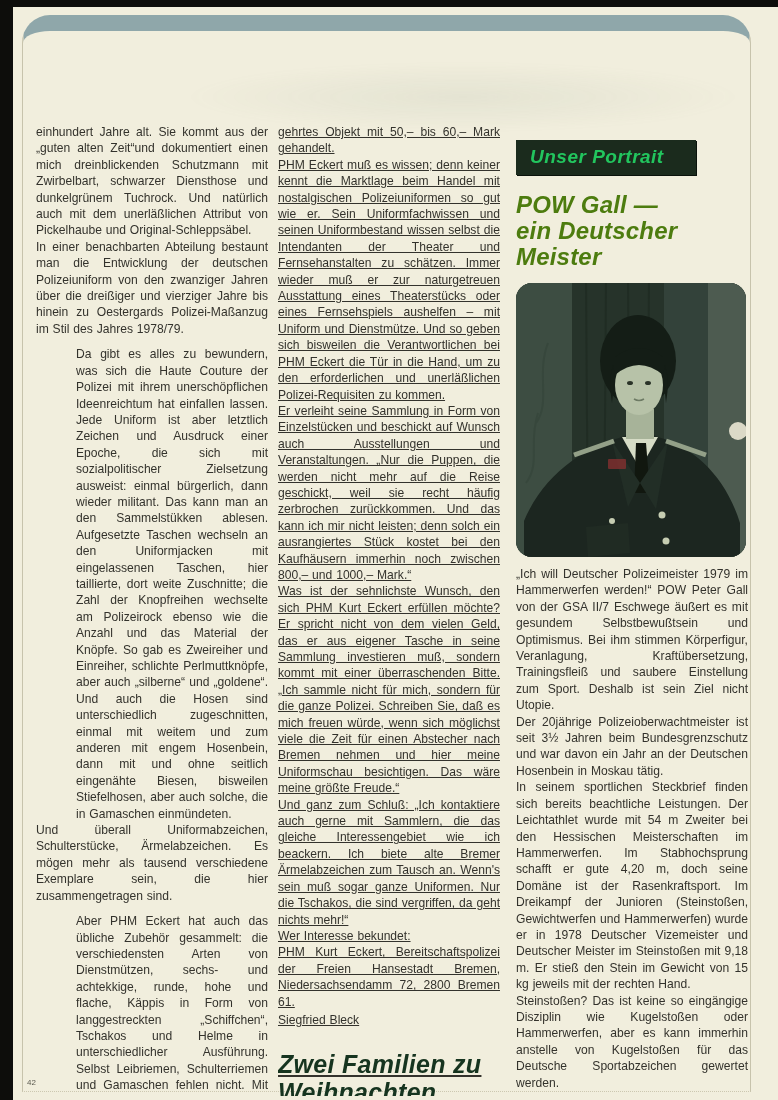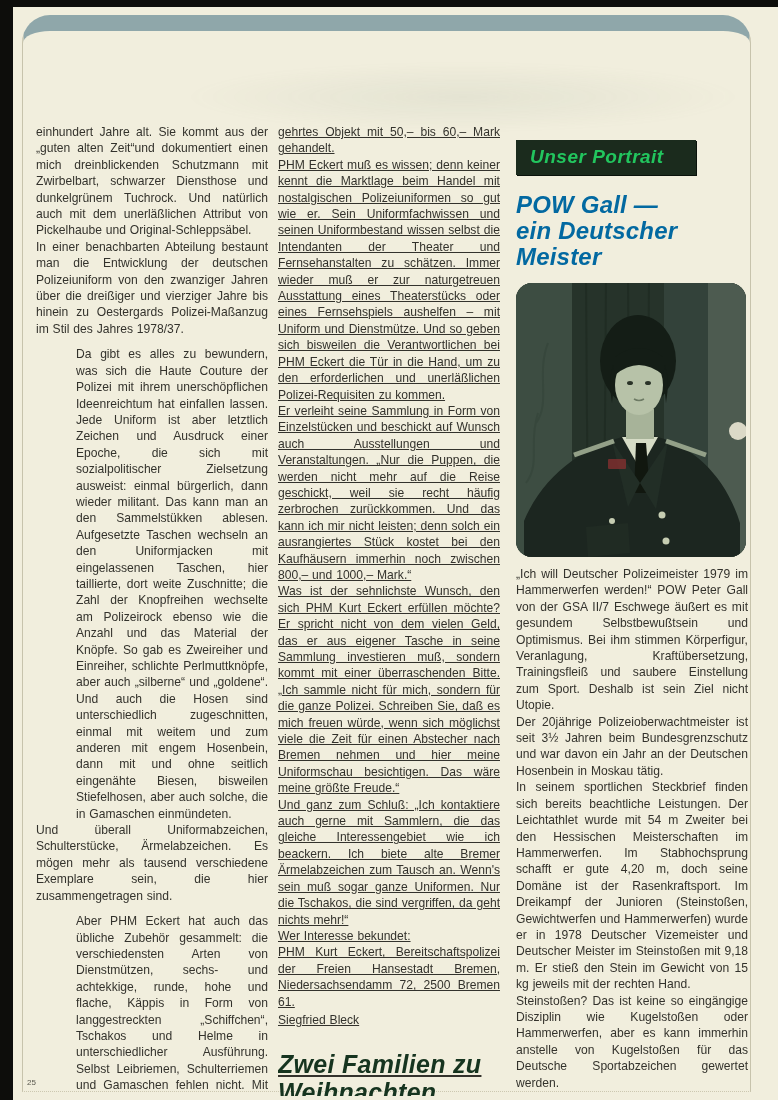--- a/index.html
+++ b/index.html
@@ -42,21 +42,21 @@
   }
   .kicker{
     background:#1b2b1d;color:#22c55e;display:inline-block;
     font-size:19px;font-weight:bold;font-style:italic;
     padding:6px 16px 7px 14px;min-width:150px;letter-spacing:0.5px;
     box-shadow:1px 1px 0 #0a120b;
   }
   .pow-title{
     margin:17px 0 0 0;
     font-size:24px;line-height:26px;font-weight:bold;font-style:italic;
-    color:#0369a1;letter-spacing:0.2px;
+    color:#4d7c0f;letter-spacing:0.2px;
   }
   .photo{
     width:230px;height:274px;border-radius:16px;overflow:hidden;
     margin:13px 0 9px 0;background:#2e3d35;
   }
   .photo svg{display:block;}
   .page-number{
     position:absolute;left:27px;top:1078px;font-size:8px;color:#5a594f;
   }
 </style>
@@ -65,37 +65,37 @@
 
 <div class="edge-left"></div>
 <div class="edge-top"></div>
 <div class="page">
   <div class="ghost-smudge"></div>
 </div>
 <div class="page-frame"></div>
 
 <div class="col col-left">
   <p>einhundert Jahre alt. Sie kommt aus der „guten alten Zeit“und dokumentiert einen mich dreinblickenden Schutzmann mit Zwirbelbart, schwarzer Diensthose und dunkelgrünem Tuchrock. Und natürlich auch mit dem unerläßlichen Attribut von Pickelhaube und Original-Schleppsäbel.</p>
-  <p>In einer benachbarten Abteilung bestaunt man die Entwicklung der deutschen Polizeiuniform von den zwanziger Jahren über die dreißiger und vierziger Jahre bis hinein zu Oestergards Polizei-Maßanzug im Stil des Jahres 1978/37.</p>
+  <p>In einer benachbarten Abteilung bestaunt man die Entwicklung der deutschen Polizeiuniform von den zwanziger Jahren über die dreißiger und vierziger Jahre bis hinein zu Oestergards Polizei-Maßanzug im Stil des Jahres 1978/79.</p>
   <p class="gap">Da gibt es alles zu bewundern, was sich die Haute Couture der Polizei mit ihrem unerschöpflichen Ideenreichtum hat einfallen lassen. Jede Uniform ist aber letztlich Zeichen und Ausdruck einer Epoche, die sich mit sozialpolitischer Zielsetzung ausweist: einmal bürgerlich, dann wieder militant. Das kann man an den Sammelstükken ablesen. Aufgesetzte Taschen wechseln an den Uniformjacken mit eingelassenen Taschen, hier taillierte, dort weite Zuschnitte; die Zahl der Knopfreihen wechselte am Polizeirock ebenso wie die Anzahl und das Material der Knöpfe. So gab es Zweireiher und Einreiher, schlichte Perlmuttknöpfe, aber auch „silberne“ und „goldene“. Und auch die Hosen sind unterschiedlich zugeschnitten, einmal mit weitem und zum anderen mit engem Hosenbein, dann mit und ohne seitlich eingenähte Biesen, bisweilen Stiefelhosen, aber auch solche, die in Gamaschen einmündeten.</p>
   <p>Und überall Uniformabzeichen, Schulterstücke, Ärmelabzeichen. Es mögen mehr als tausend verschiedene Exemplare sein, die hier zusammengetragen sind.</p>
   <p class="gap">Aber PHM Eckert hat auch das übliche Zubehör gesammelt: die verschiedensten Arten von Dienstmützen, sechs- und achtekkige, runde, hohe und flache, Käppis in Form von langgestreckten „Schiffchen“, Tschakos und Helme in unterschiedlicher Ausführung. Selbst Leibriemen, Schulterriemen und Gamaschen fehlen nicht. Mit einem typischen „Cheese-Lächeln“: Schutzmänner und Politessen aus Italien und Schweden, aus Irland und Belgien und anderen Ländern: bunte Uniformpracht in einem Wert von etwa 40 000,– Mark.</p>
   <p class="gap">„Nur der Ostblock fehlt“, bekennt der Fachkenner für Polizeiuniformen mit dem Ausdruck des Bedauerns. „Aber von dort ist gar nicht zu bekommen. Es wird noch nicht einmal auf meine Briefe reagiert, die ich nach dort geschrieben habe.“</p>
 
 </div>
-<div class="page-number">25</div>
+<div class="page-number">42</div>
 
 <div class="col col-mid">
   <p>gehrtes Objekt mit 50,– bis 60,– Mark gehandelt.</p>
   <p>PHM Eckert muß es wissen; denn keiner kennt die Marktlage beim Handel mit nostalgischen Polizeiuniformen so gut wie er. Sein Uniformfachwissen und seinen Uniformbestand wissen selbst die Intendanten der Theater und Fernsehanstalten zu schätzen. Immer wieder muß er zur naturgetreuen Ausstattung eines Theaterstücks oder eines Fernsehspiels aushelfen – mit Uniform und Dienstmütze. Und so geben sich bisweilen die Verantwortlichen bei PHM Eckert die Tür in die Hand, um zu den erforderlichen und unerläßlichen Polizei-Requisiten zu kommen.</p>
   <p>Er verleiht seine Sammlung in Form von Einzelstücken und beschickt auf Wunsch auch Ausstellungen und Veranstaltungen. „Nur die Puppen, die werden nicht mehr auf die Reise geschickt, weil sie recht häufig zerbrochen zurückkommen. Und das kann ich mir nicht leisten; denn solch ein ausrangiertes Stück kostet bei den Kaufhäusern immerhin noch zwischen 800,– und 1000,– Mark.“</p>
   <p>Was ist der sehnlichste Wunsch, den sich PHM Kurt Eckert erfüllen möchte? Er spricht nicht von dem vielen Geld, das er aus eigener Tasche in seine Sammlung investieren muß, sondern kommt mit einer überraschenden Bitte. „Ich sammle nicht für mich, sondern für die ganze Polizei. Schreiben Sie, daß es mich freuen würde, wenn sich möglichst viele die Zeit für einen Abstecher nach Bremen nehmen und hier meine Uniformschau besichtigen. Das wäre meine größte Freude.“</p>
   <p>Und ganz zum Schluß: „Ich kontaktiere auch gerne mit Sammlern, die das gleiche Interessengebiet wie ich beackern. Ich biete alte Bremer Ärmelabzeichen zum Tausch an. Wenn's sein muß sogar ganze Uniformen. Nur die Tschakos, die sind vergriffen, da geht nichts mehr!“</p>
   <p>Wer Interesse bekundet:</p>
-  <p>PHM Kurt Eckert, Bereitschaftspolizei der Freien Hansestadt Bremen, Niedersachsendamm 72, 2500 Bremen 61.</p>
+  <p>PHM Kurt Eckert, Bereitschaftspolizei der Freien Hansestadt Bremen, Niedersachsendamm 72, 2800 Bremen 61.</p>
   <p class="byline">Siegfried Bleck</p>
 
   <div>
     <h2 class="art2-title">
       <span>Zwei Familien zu</span><br>
       <span>Weihnachten erfreut</span>
     </h2>
 
   </div>
 </div>

